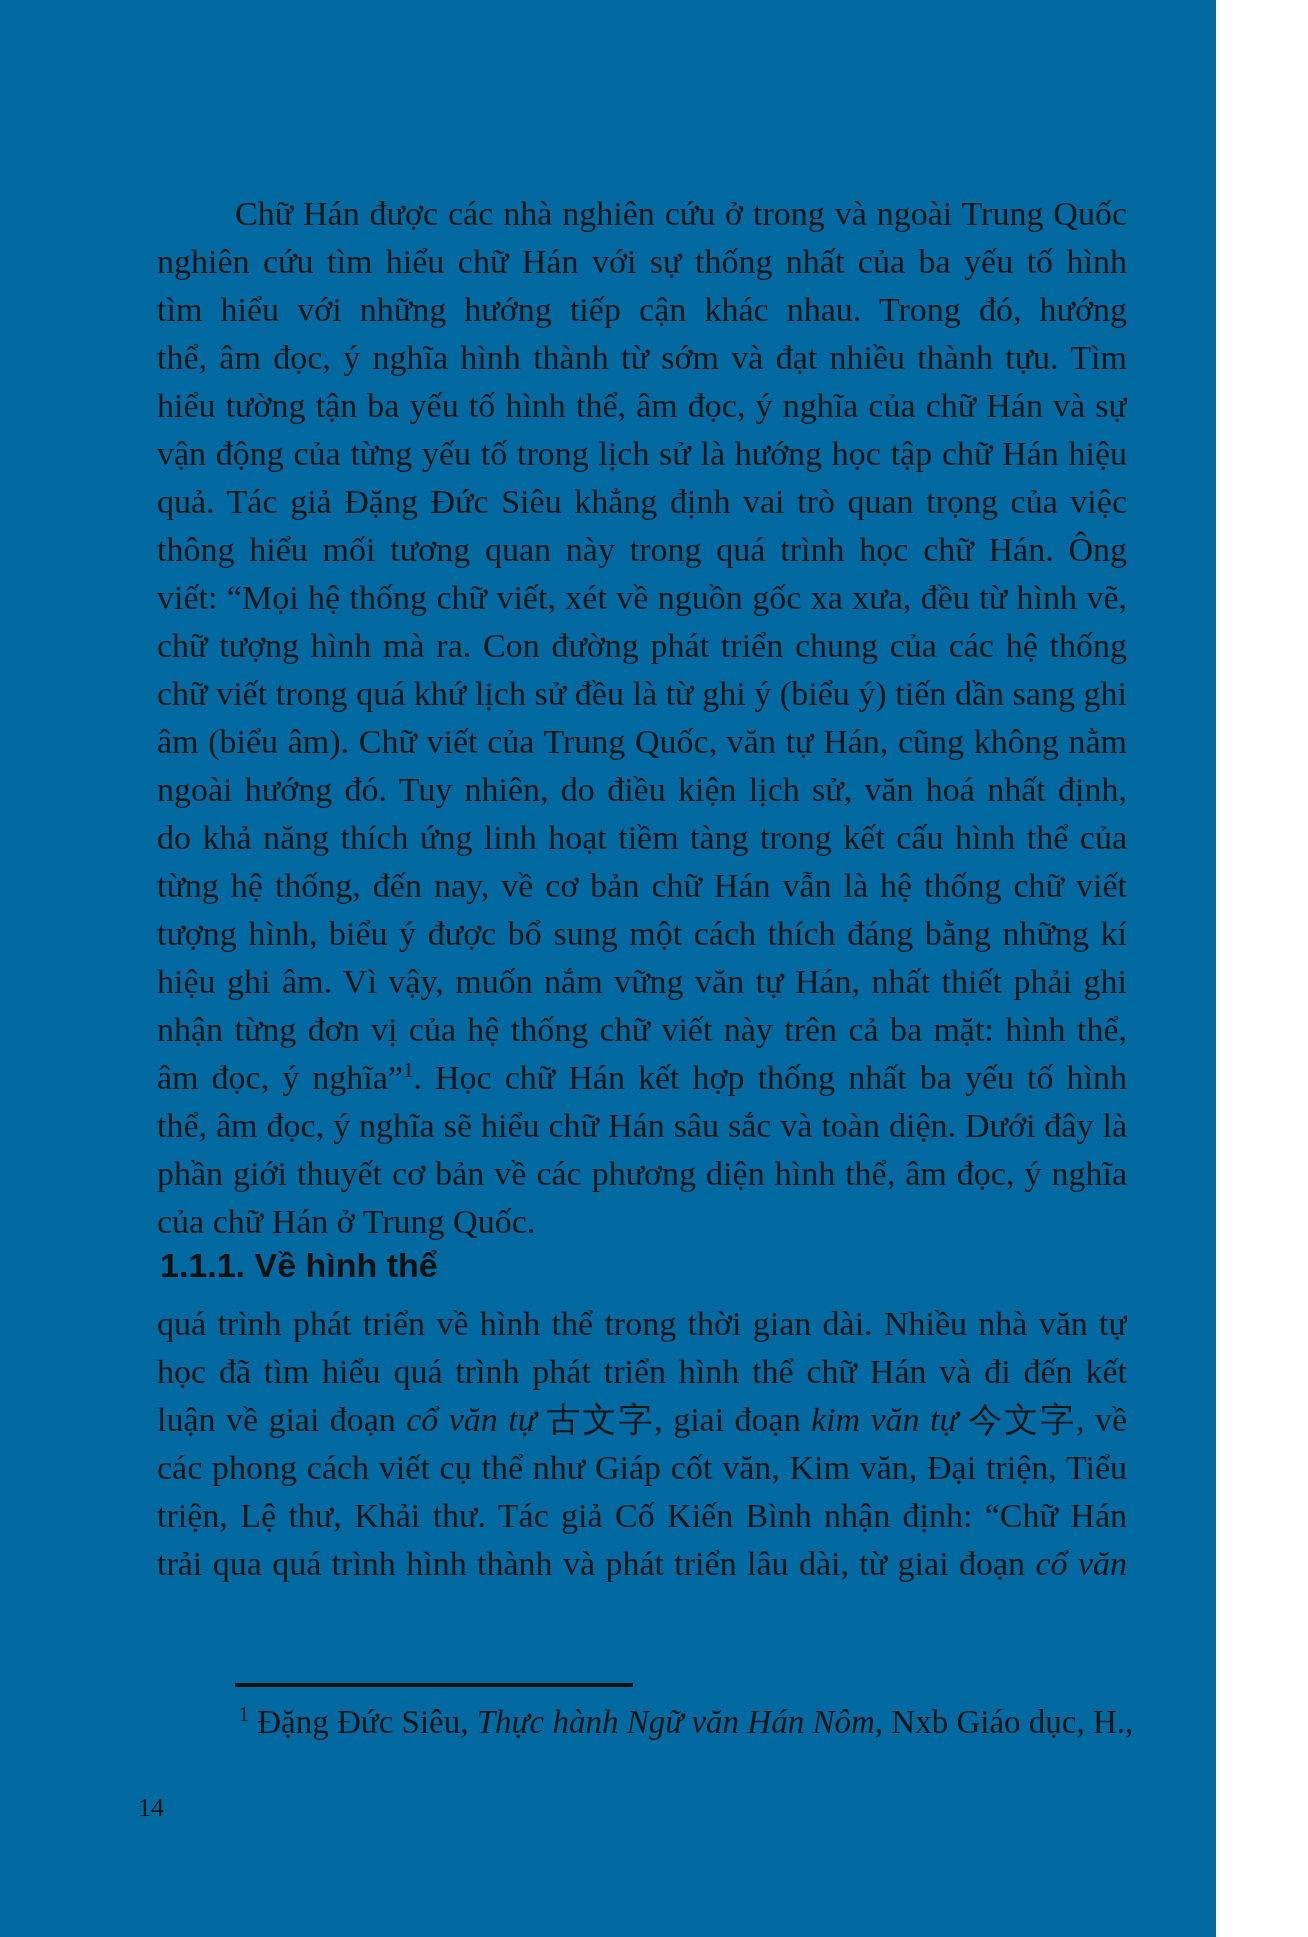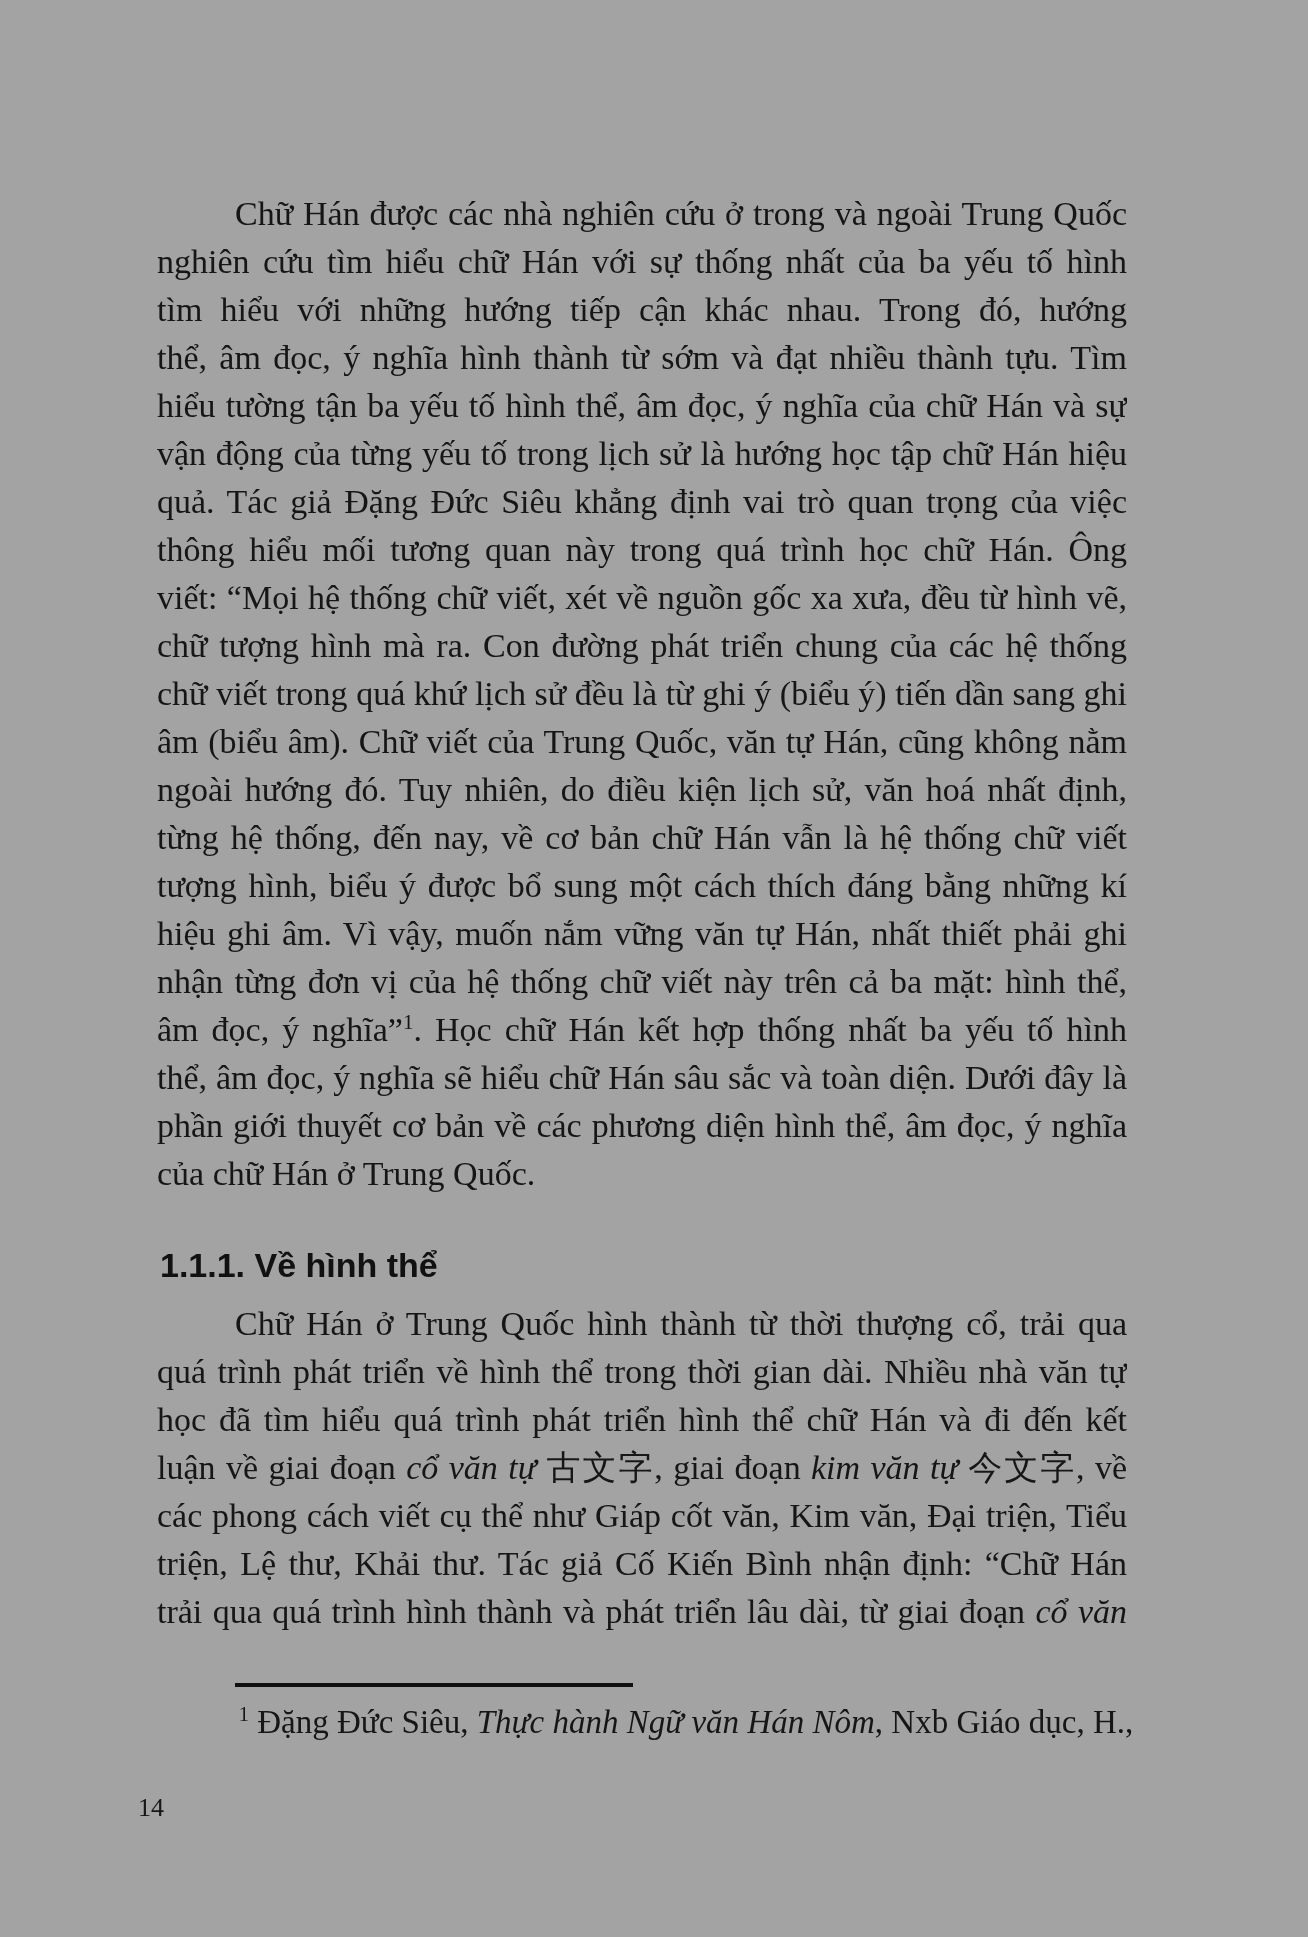--- a/index.html
+++ b/index.html
@@ -1,20 +1,20 @@
 <!DOCTYPE html>
 <html><head>
 <meta charset="utf-8">
 <style>
   html, body { margin: 0; padding: 0; background: #ffffff; }
   .page {
     position: relative;
-    width: 1308px;
+    width: 1216px;
     height: 1937px;
-    background: #a3a3a3;
+    background: #0369a1;
     color: #161616;
     font-family: "Liberation Serif", "DejaVu Serif", serif;
     overflow: hidden;
   }
   .para { position: absolute; left: 157px; width: 970px; }
   .p1 { top: 190px; }
   .p2 { top: 1300px; }
   .text-line {
     height: 48px;
     line-height: 48px;
@@ -74,34 +74,34 @@
       <div class="text-line"><span>thể, âm đọc, ý nghĩa hình thành từ sớm và đạt nhiều thành tựu. Tìm</span></div>
       <div class="text-line"><span>hiểu tường tận ba yếu tố hình thể, âm đọc, ý nghĩa của chữ Hán và sự</span></div>
       <div class="text-line"><span>vận động của từng yếu tố trong lịch sử là hướng học tập chữ Hán hiệu</span></div>
       <div class="text-line"><span>quả. Tác giả Đặng Đức Siêu khẳng định vai trò quan trọng của việc</span></div>
       <div class="text-line"><span>thông hiểu mối tương quan này trong quá trình học chữ Hán. Ông</span></div>
       <div class="text-line"><span>viết: “Mọi hệ thống chữ viết, xét về nguồn gốc xa xưa, đều từ hình vẽ,</span></div>
       <div class="text-line"><span>chữ tượng hình mà ra. Con đường phát triển chung của các hệ thống</span></div>
       <div class="text-line"><span>chữ viết trong quá khứ lịch sử đều là từ ghi ý (biểu ý) tiến dần sang ghi</span></div>
       <div class="text-line"><span>âm (biểu âm). Chữ viết của Trung Quốc, văn tự Hán, cũng không nằm</span></div>
       <div class="text-line"><span>ngoài hướng đó. Tuy nhiên, do điều kiện lịch sử, văn hoá nhất định,</span></div>
+      <div class="text-line"><span>do khả năng thích ứng linh hoạt tiềm tàng trong kết cấu hình thể của</span></div>
       <div class="text-line"><span>từng hệ thống, đến nay, về cơ bản chữ Hán vẫn là hệ thống chữ viết</span></div>
       <div class="text-line"><span>tượng hình, biểu ý được bổ sung một cách thích đáng bằng những kí</span></div>
       <div class="text-line"><span>hiệu ghi âm. Vì vậy, muốn nắm vững văn tự Hán, nhất thiết phải ghi</span></div>
       <div class="text-line"><span>nhận từng đơn vị của hệ thống chữ viết này trên cả ba mặt: hình thể,</span></div>
       <div class="text-line"><span>âm đọc, ý nghĩa”</span><sup>1</sup><span>. Học chữ Hán kết hợp thống nhất ba yếu tố hình</span></div>
       <div class="text-line"><span>thể, âm đọc, ý nghĩa sẽ hiểu chữ Hán sâu sắc và toàn diện. Dưới đây là</span></div>
       <div class="text-line"><span>phần giới thuyết cơ bản về các phương diện hình thể, âm đọc, ý nghĩa</span></div>
       <div class="text-line no-justify"><span>của chữ Hán ở Trung Quốc.</span></div>
     </div>
 
   <h3 class="heading">1.1.1. Về hình thể</h3>
 
   <div class="para p2">
-      <div class="text-line indent"><span>Chữ Hán ở Trung Quốc hình thành từ thời thượng cổ, trải qua</span></div>
       <div class="text-line"><span>quá trình phát triển về hình thể trong thời gian dài. Nhiều nhà văn tự</span></div>
       <div class="text-line"><span>học đã tìm hiểu quá trình phát triển hình thể chữ Hán và đi đến kết</span></div>
       <div class="text-line"><span>luận về giai đoạn </span><span class="it">cổ văn tự</span><span> 古文字, giai đoạn </span><span class="it">kim văn tự</span><span> 今文字, về</span></div>
       <div class="text-line"><span>các phong cách viết cụ thể như Giáp cốt văn, Kim văn, Đại triện, Tiểu</span></div>
       <div class="text-line"><span>triện, Lệ thư, Khải thư. Tác giả Cố Kiến Bình nhận định: “Chữ Hán</span></div>
       <div class="text-line"><span>trải qua quá trình hình thành và phát triển lâu dài, từ giai đoạn </span><span class="it">cổ văn tự</span></div>
     </div>
 
   <div class="fn-rule"></div>
 

